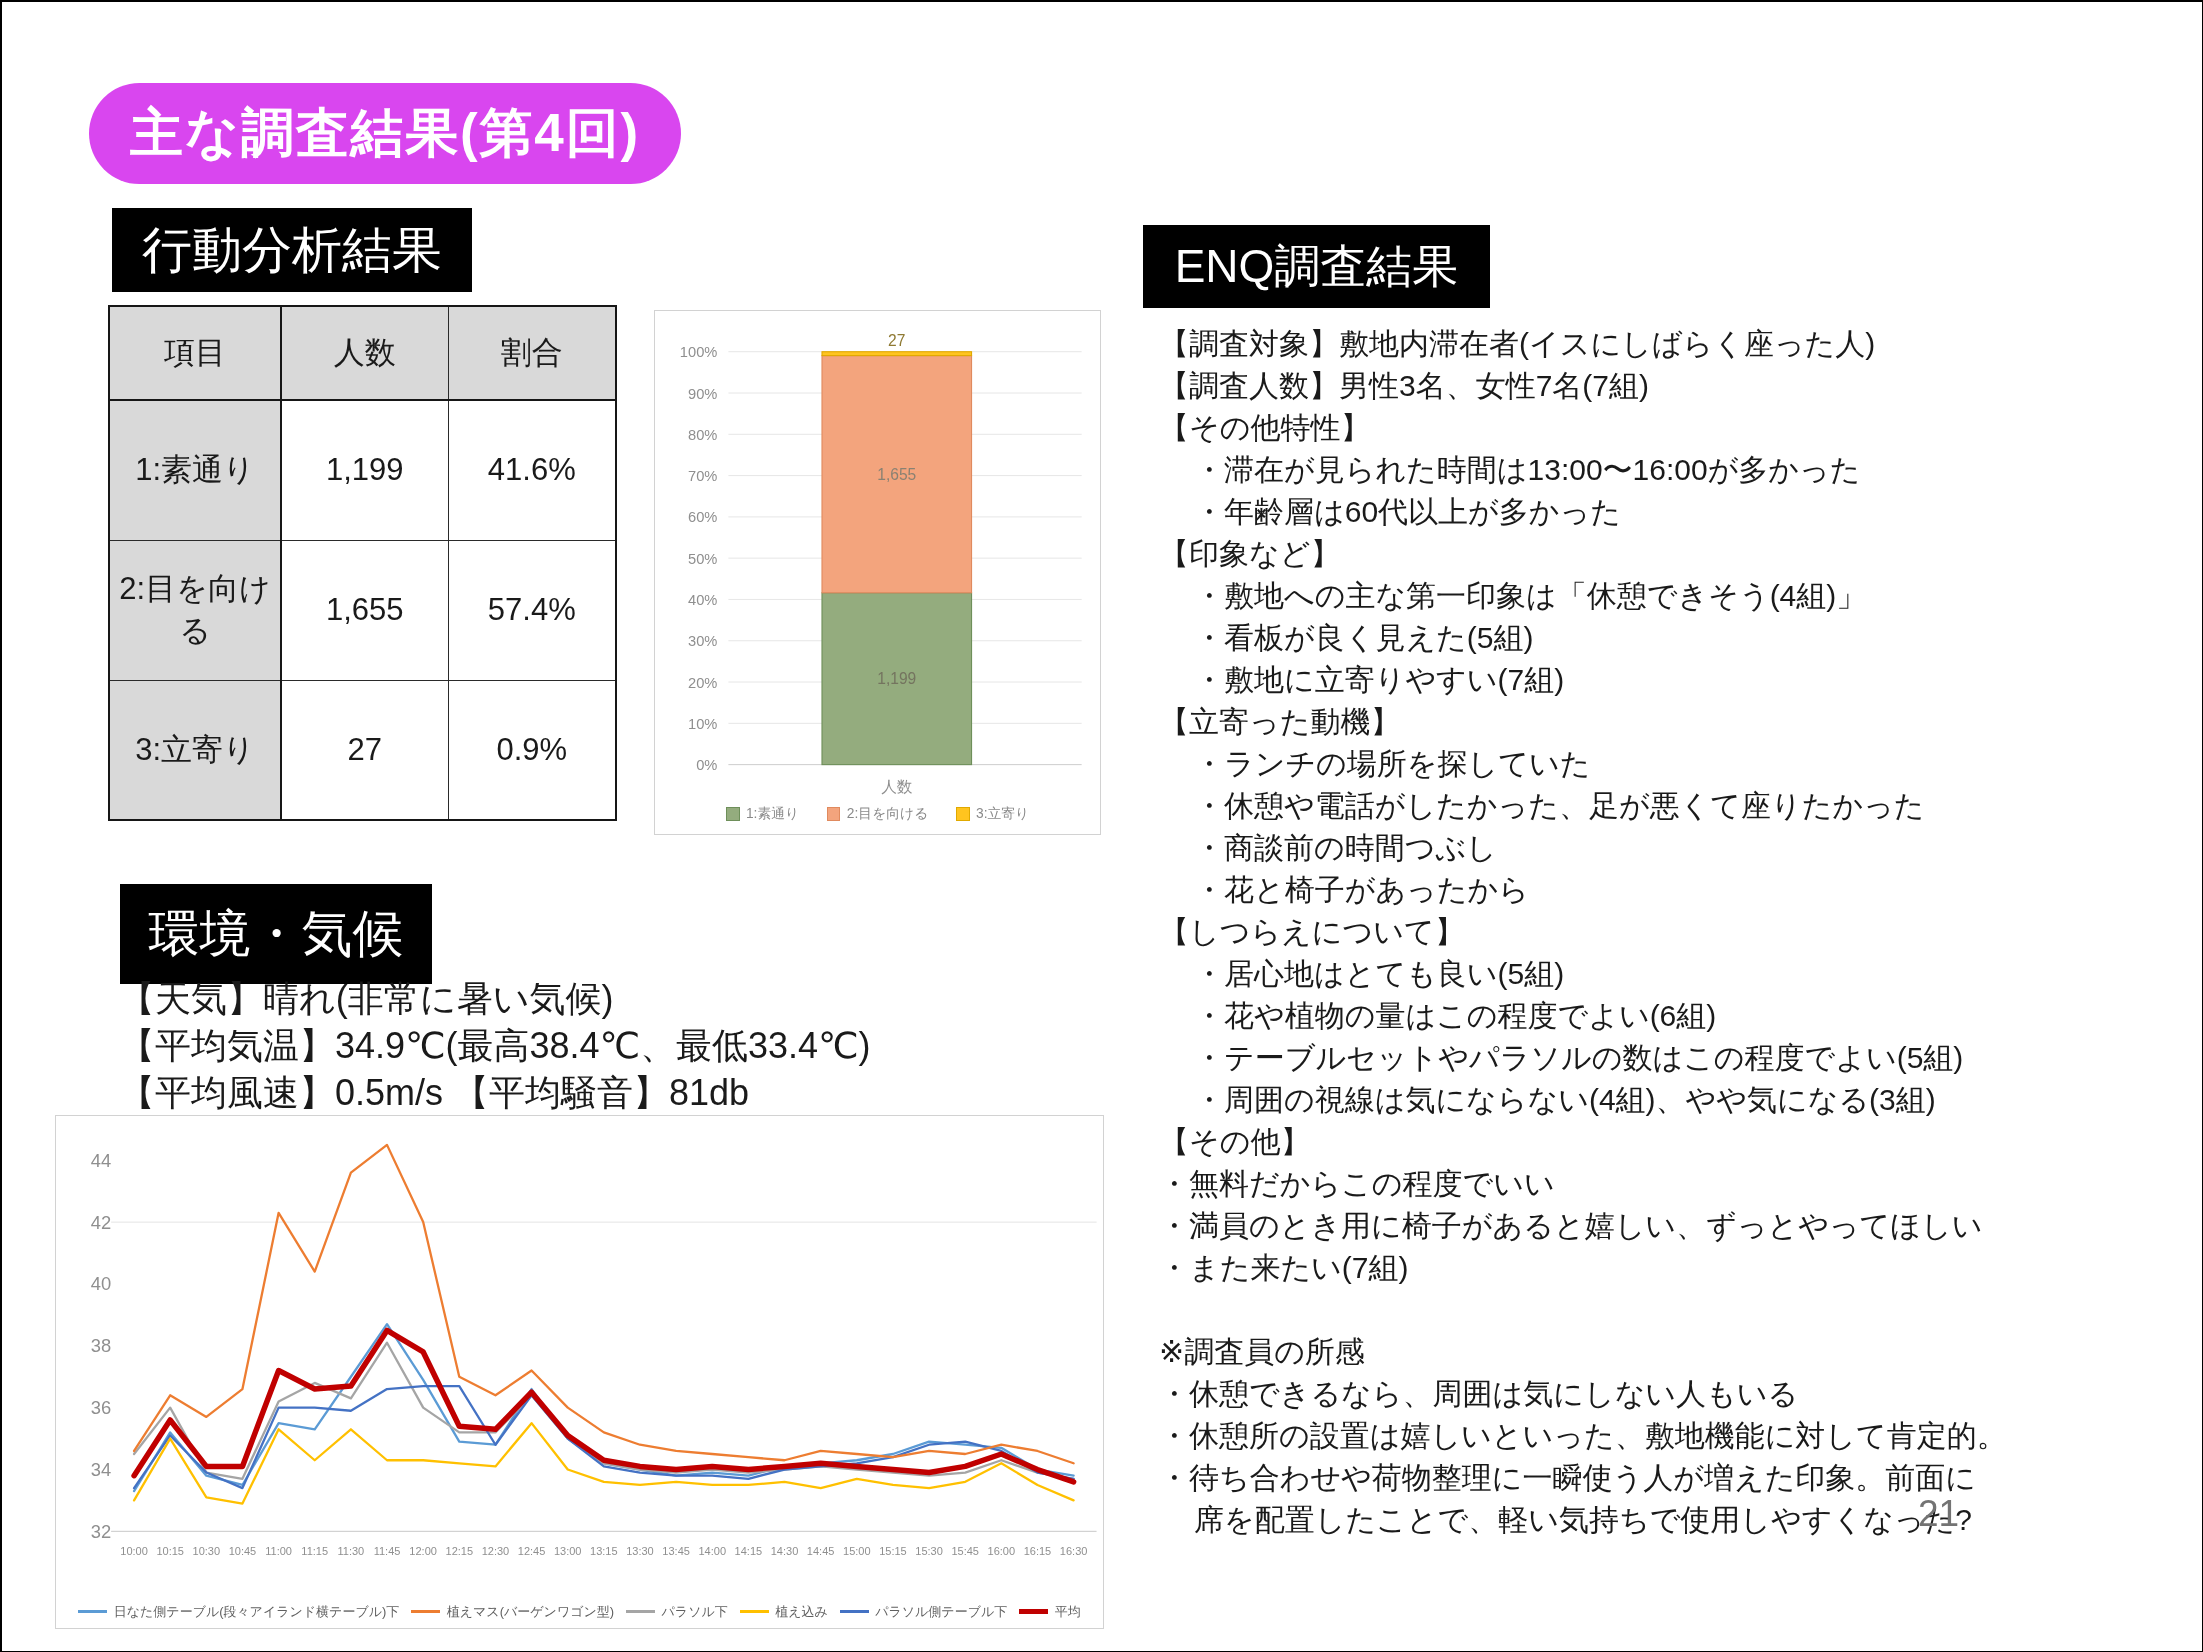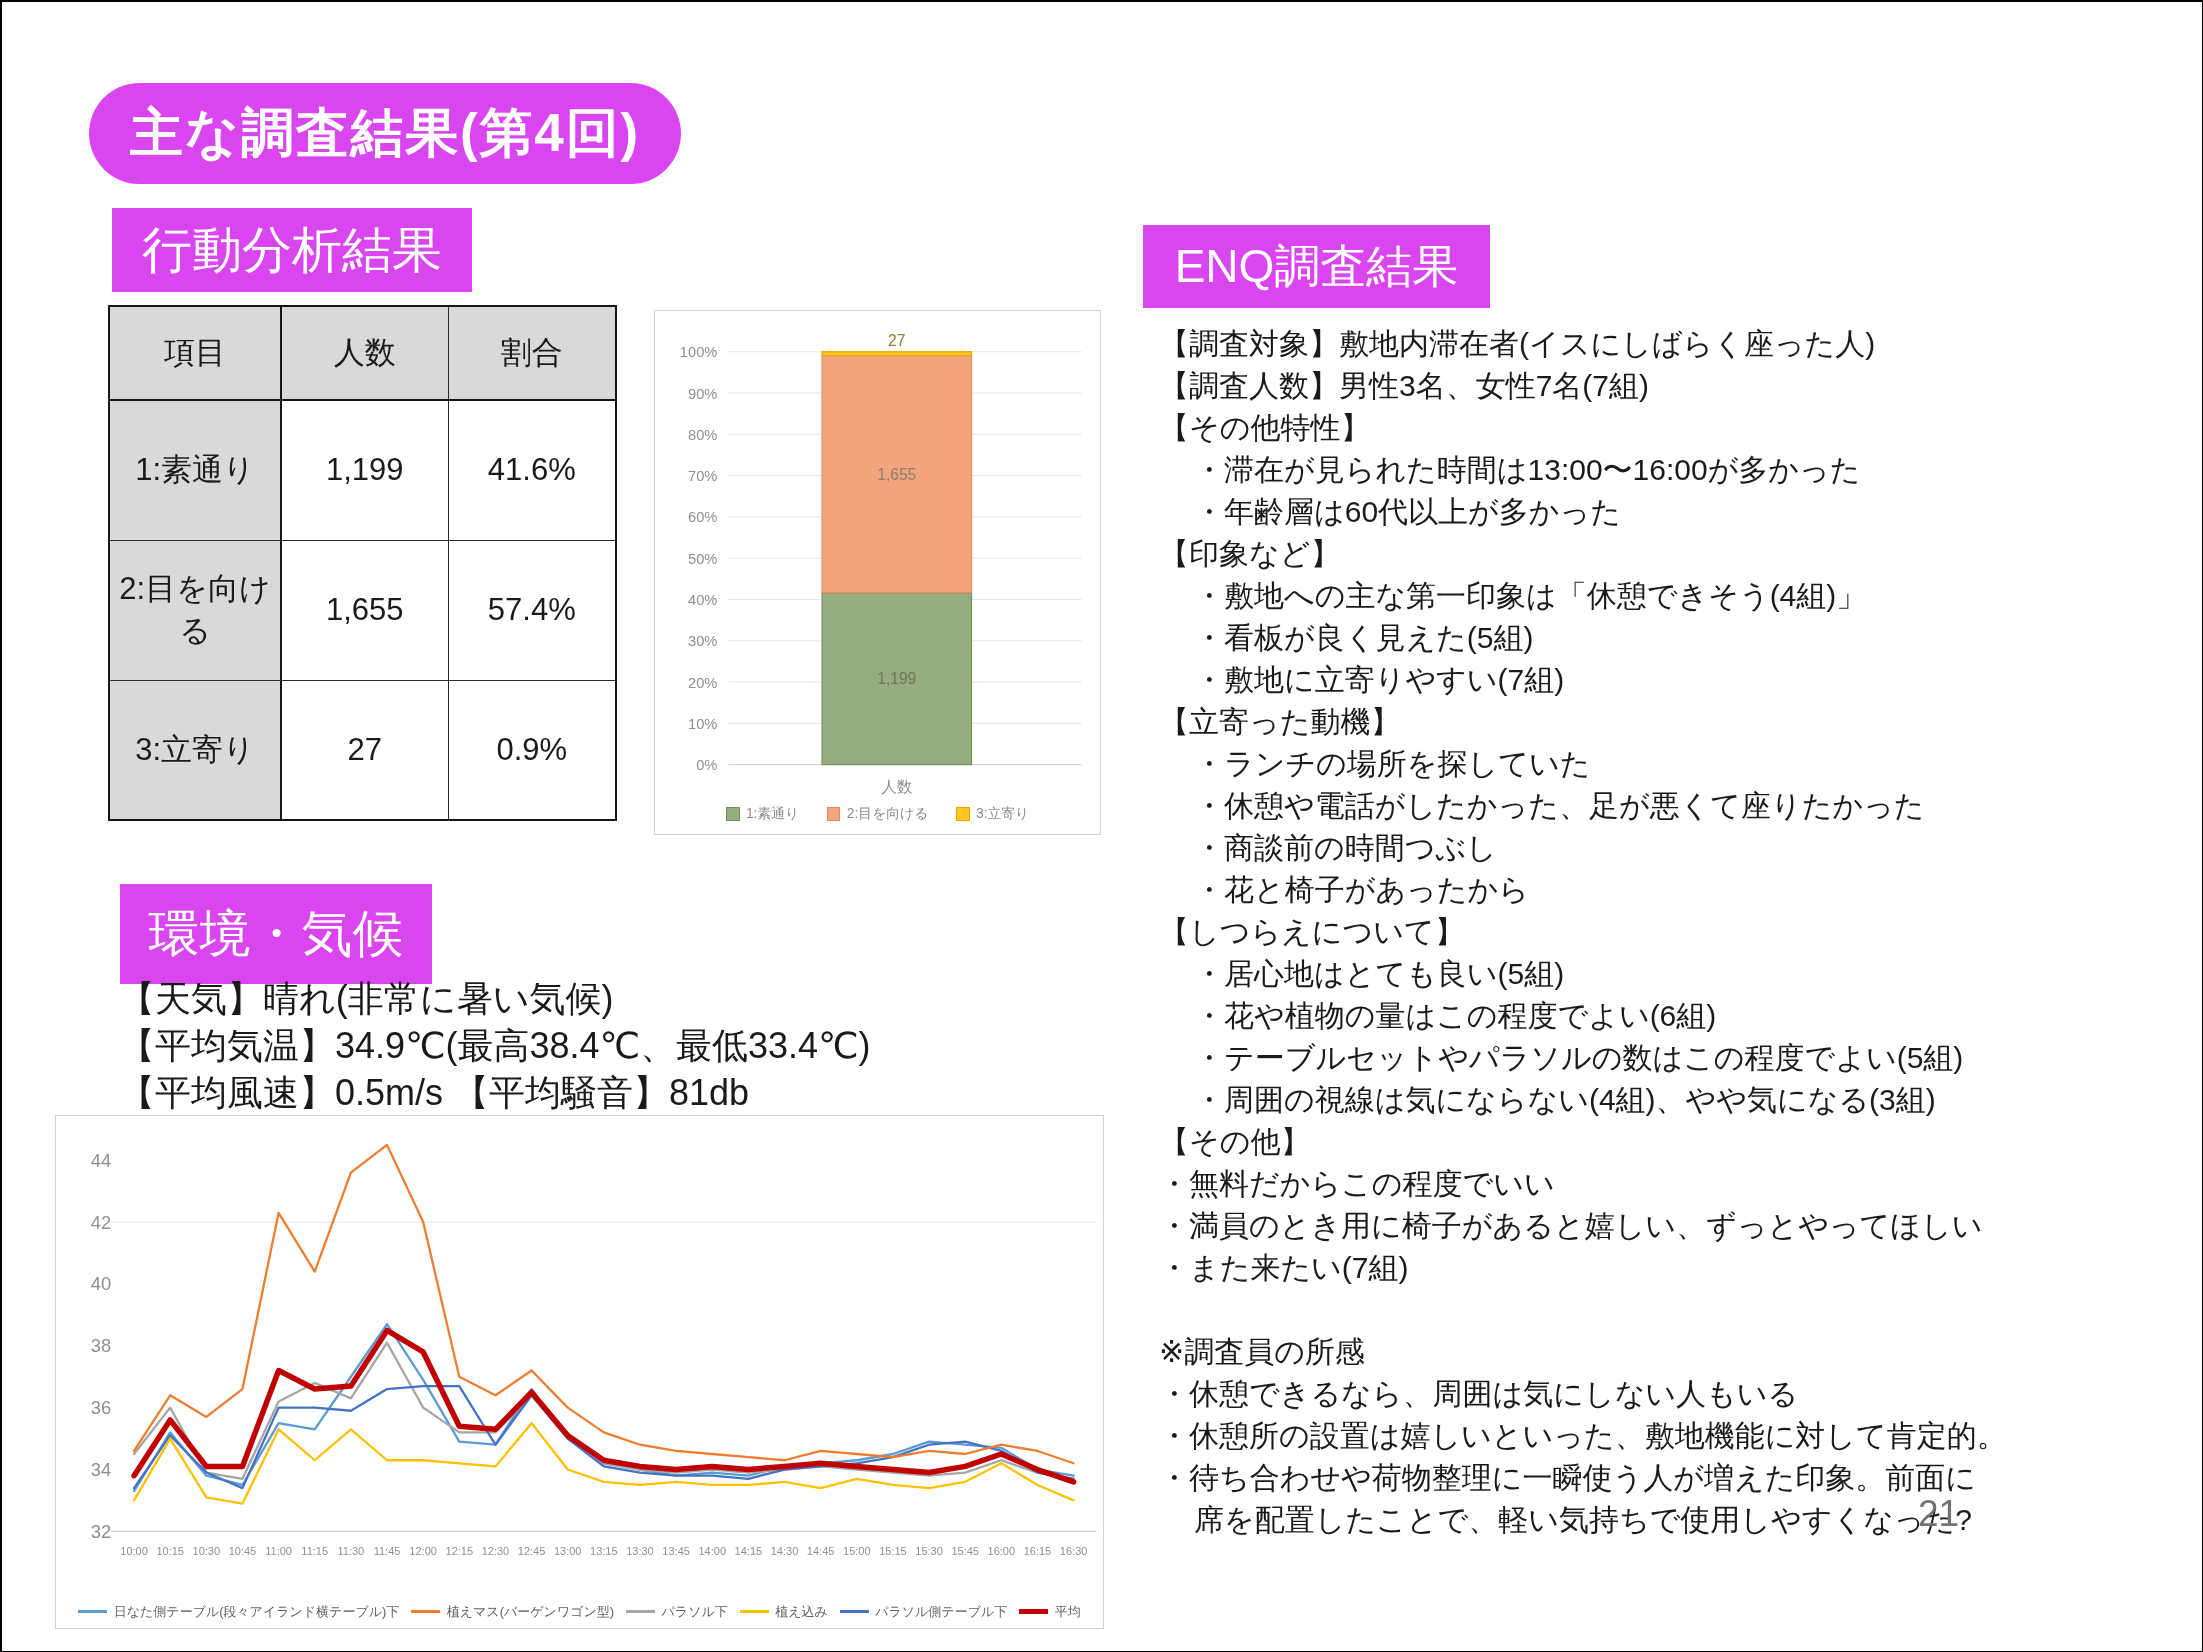--- a/index.html
+++ b/index.html
@@ -10,21 +10,21 @@
   }
   .abs{position:absolute;}
   
   .title-badge{
     left:87px;top:81px;width:592px;height:101px;background:#d946ef;
     border-radius:51px;display:flex;align-items:center;justify-content:center;
     color:#fff;font-size:53px;font-weight:bold;letter-spacing:1.8px;
   }
   
   .sec-header{
-    background:#d946ef;color:#fff;display:flex;align-items:center;justify-content:center;
+    background:#000000;color:#fff;display:flex;align-items:center;justify-content:center;
   }
   #behavior-header{left:110px;top:206px;width:360px;height:84px;font-size:50px;}
   #env-header{left:118px;top:882px;width:312px;height:100px;font-size:51px;}
   #enq-header{left:1141px;top:223px;width:347px;height:83px;font-size:46px;}
   
   #behavior-table{position:absolute;left:106px;top:303px;border-collapse:collapse;border:2.8px solid #161616;table-layout:fixed;}
   #behavior-table th,#behavior-table td{
     border:1.8px solid #2a2a2a;text-align:center;vertical-align:middle;
     font-size:31px;font-weight:normal;padding:0 7.3px;box-sizing:border-box;
   }

